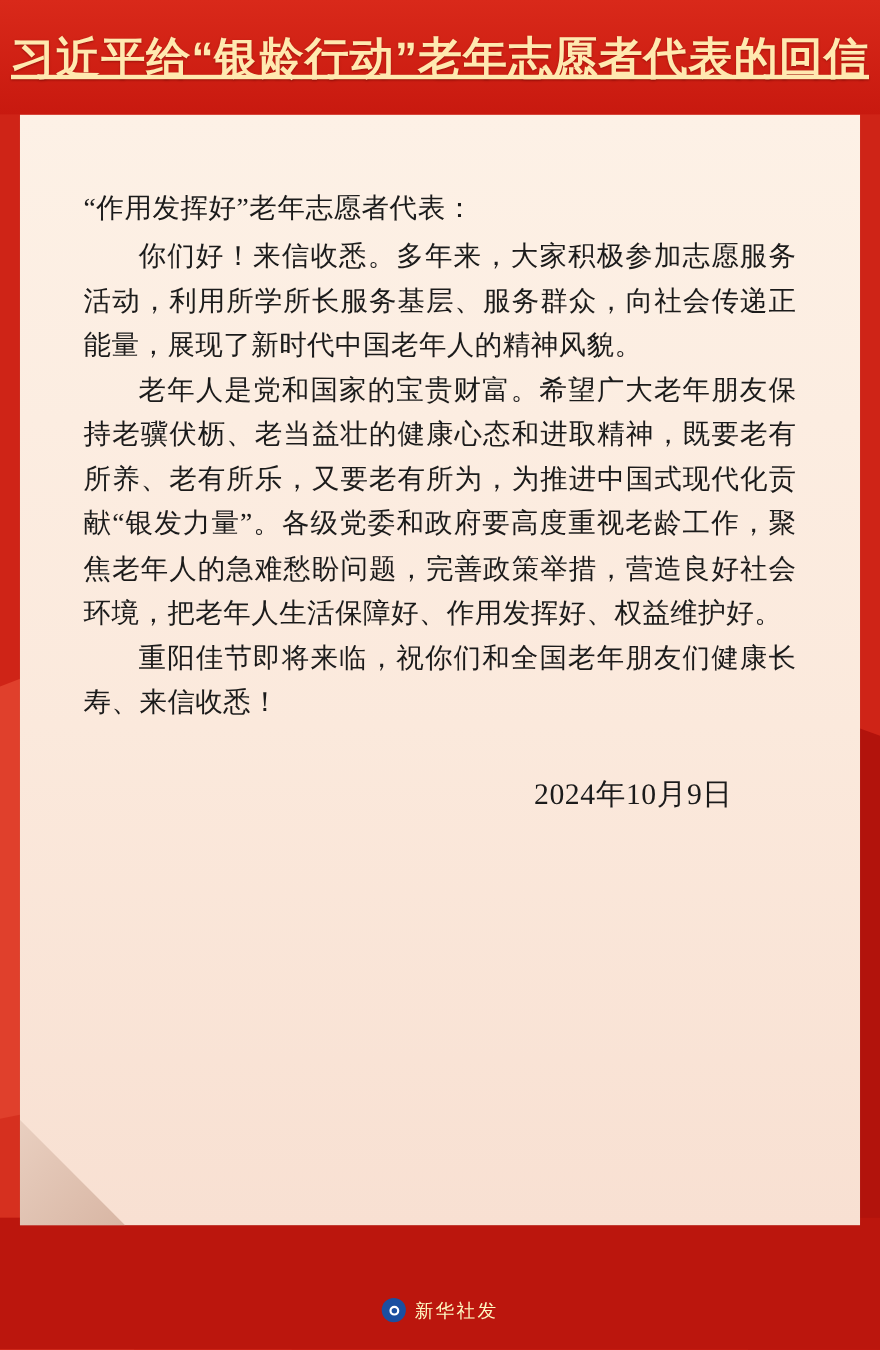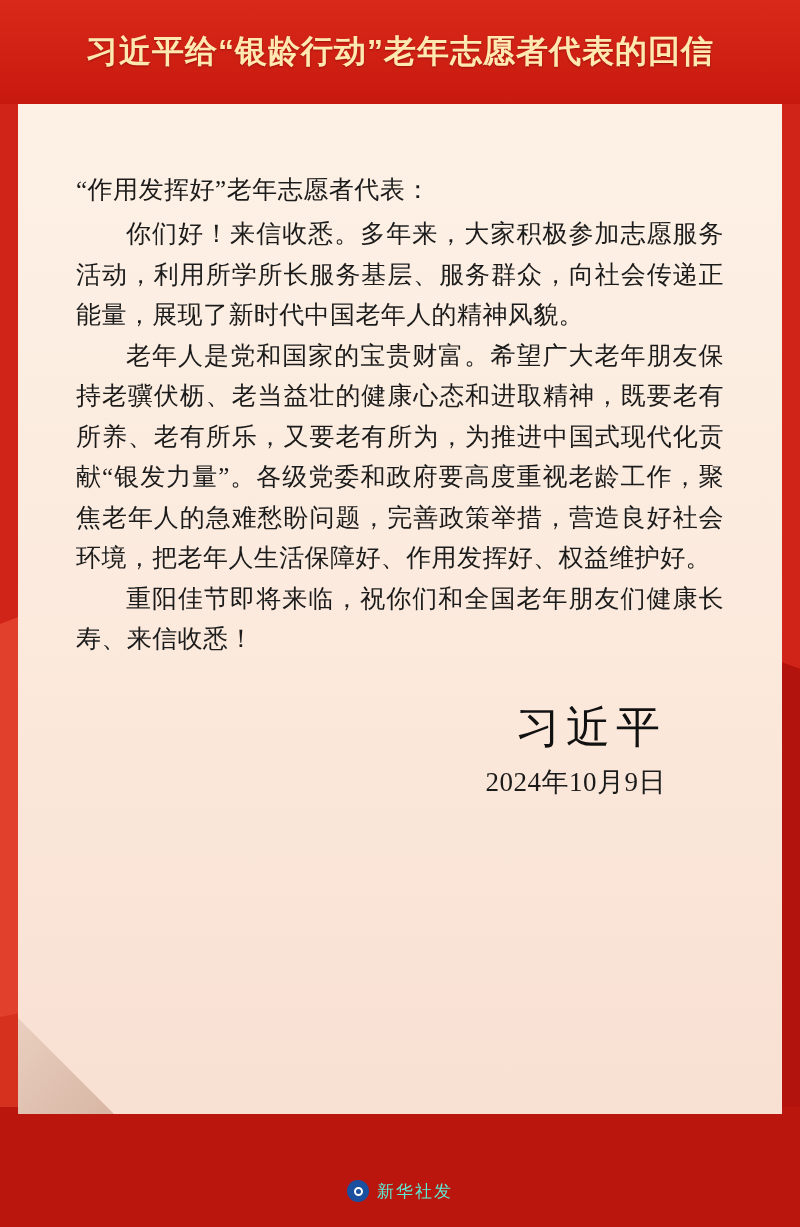--- a/index.html
+++ b/index.html
@@ -30,26 +30,27 @@
     width: 800px;
     height: 104px;
     background: linear-gradient(180deg, #d9291a 0%, #c8190f 100%);
     display: flex;
     align-items: center;
     justify-content: center;
     z-index: 6;
   }
   .title-text {
     color: #ffe9b0;
-    font-size: 32px;
+    font-size: 40px;
     font-weight: bold;
     letter-spacing: 1px;
     text-shadow: 0 1px 2px rgba(90,0,0,.45);
     white-space: nowrap;
     font-family: "Liberation Sans", "DejaVu Sans", sans-serif;
+    text-decoration: underline;
   }
 
   
   .bg-shape {
     position: absolute;
     z-index: 1;
   }
   .shape-left-light {
     left: 0;
     top: 540px;
@@ -186,21 +187,21 @@
   .footer-logo::after {
     content: "";
     position: absolute;
     width: 9px;
     height: 9px;
     border-radius: 50%;
     border: 2px solid #fff;
     box-sizing: border-box;
   }
   .footer-text {
-    color: #5eead4;
+    color: #fef9c3;
     font-size: 17px;
     letter-spacing: 2px;
     font-family: Liberation Serif, serif;
   }
 </style>
 </head>
 <body>
 
 <div class="poster">
 
@@ -217,21 +218,20 @@
   <div class="letter"></div>
   <div class="letter-fold"></div>
 
   <div class="letter-inner">
     <p class="salutation">“作用发挥好”老年志愿者代表：</p>
     <p class="para">你们好！来信收悉。多年来，大家积极参加志愿服务活动，利用所学所长服务基层、服务群众，向社会传递正能量，展现了新时代中国老年人的精神风貌。</p>
     <p class="para">老年人是党和国家的宝贵财富。希望广大老年朋友保持老骥伏枥、老当益壮的健康心态和进取精神，既要老有所养、老有所乐，又要老有所为，为推进中国式现代化贡献“银发力量”。各级党委和政府要高度重视老龄工作，聚焦老年人的急难愁盼问题，完善政策举措，营造良好社会环境，把老年人生活保障好、作用发挥好、权益维护好。</p>
     <p class="para">重阳佳节即将来临，祝你们和全国老年朋友们健康长寿、来信收悉！</p>
 
     <div class="signature-block">
-      <div class="signature-name">习近平</div>
       <div class="signature-date">2024年10月9日</div>
     </div>
   </div>
 
   <div class="footer">
     <span class="footer-logo"></span>
     <span class="footer-text">新华社发</span>
   </div>
 
 </div>

